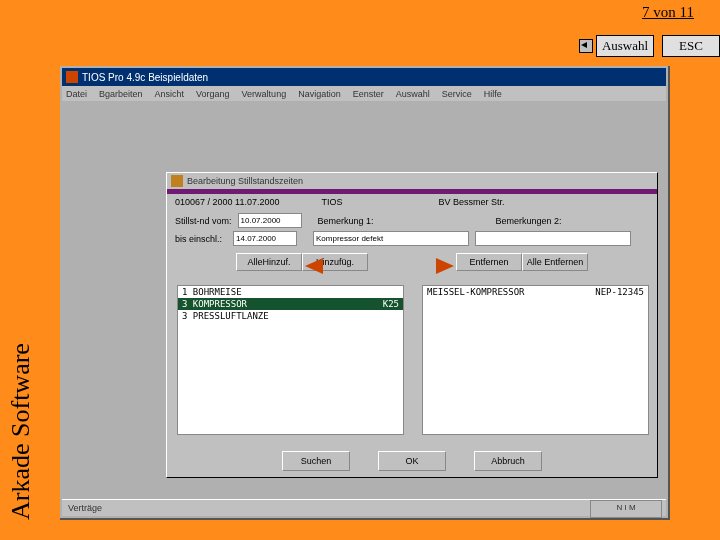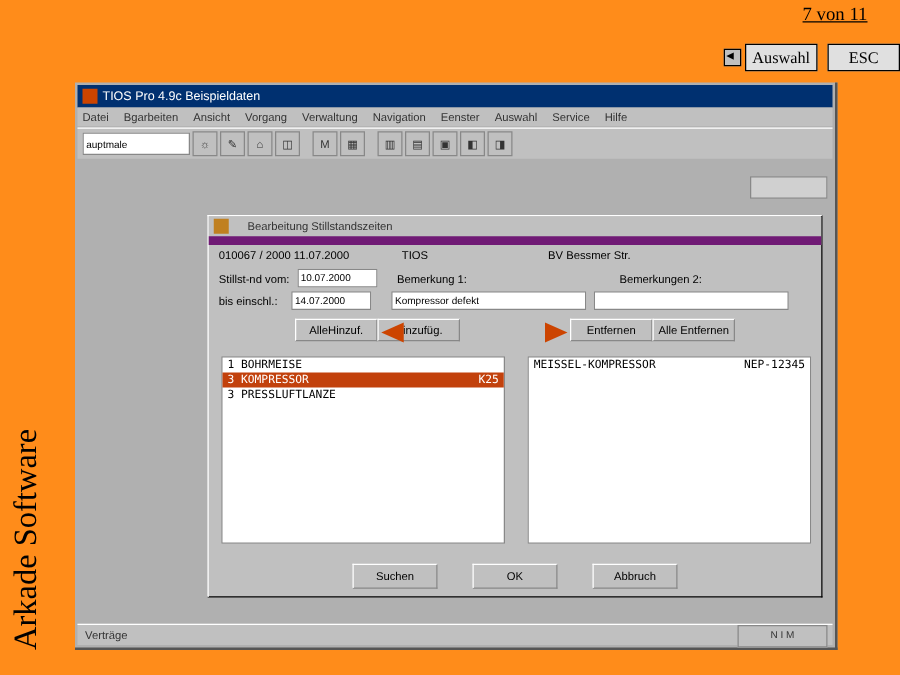--- a/index.html
+++ b/index.html
@@ -17,30 +17,30 @@
   .menubar span{white-space:nowrap}
   .toolbar{position:absolute;left:2px;top:36px;right:2px;height:24px;background:#c0c0c0;border-top:1px solid #fff;display:flex;align-items:center;padding-left:4px;gap:2px}
   .dd{width:82px;height:16px;background:#fff;border:1px solid #888;font-size:8px;padding-left:2px;display:flex;align-items:center}
   .tb-btn{width:18px;height:18px;background:#c0c0c0;border:1px solid #888;font-size:9px;display:flex;align-items:center;justify-content:center;color:#333}
   .scrollbar-dummy{position:absolute;right:4px;top:38px;width:60px;height:16px;background:#d0d0d0;border:1px solid #888}
   .statusbar{position:absolute;inset:auto 2px 2px 2px;height:16px;background:#c0c0c0;border-top:1px solid #fff;font-size:9px;color:#333;display:flex;align-items:center;padding-left:6px}
   .status-right{position:absolute;right:4px;top:0;height:16px;width:70px;background:#c0c0c0;border:1px solid #888;text-align:center;font-size:8px;line-height:14px}
 
   
   .dlg{position:absolute;left:106px;top:106px;width:490px;height:304px;background:#c0c0c0;border:1px solid #000;border-top:1px solid #fff;border-left:1px solid #fff}
-  .dlg-title{height:16px;background:#c0c0c0;border-bottom:7px solid #701a75;font-size:9px;color:#333;padding-left:4px;display:flex;align-items:center;gap:15px}
+  .dlg-title{height:16px;background:#c0c0c0;border-bottom:5px solid #701a75;font-size:9px;color:#333;padding-left:4px;display:flex;align-items:center;gap:4px}
   .dlg-title .winicon{background:#c08020}
   .dlg-row{font-size:9px;color:#000;padding:3px 8px;display:flex;gap:6px;align-items:center}
   .fld{background:#fff;border:1px solid #888;height:13px;font-size:8px;padding:0 2px;display:inline-flex;align-items:center}
   .btnbar{display:flex;gap:0;justify-content:center;margin-top:4px}
   .sbtn{background:#c0c0c0;border:1px solid #888;border-top-color:#fff;border-left-color:#fff;height:16px;width:64px;font-size:9px;display:flex;align-items:center;justify-content:center}
   .listbox{position:absolute;left:10px;top:112px;width:225px;height:148px;background:#fff;border:1px solid #888;font-family:monospace;font-size:9px;color:#000}
   .listbox2{position:absolute;left:255px;top:112px;width:225px;height:148px;background:#fff;border:1px solid #888;font-family:monospace;font-size:9px;color:#000}
   .listbox div,.listbox2 div{padding:1px 4px}
-  .sel{background:#c2410c;color:#fff}
+  .sel{background:#14532d;color:#fff}
   .dlg-bottom{position:absolute;inset:auto 0 6px 0;display:flex;justify-content:center;gap:28px}
   .bbtn{background:#c0c0c0;border:1px solid #888;border-top-color:#fff;border-left-color:#fff;height:18px;width:66px;font-size:9px;display:flex;align-items:center;justify-content:center}
 
   
   .callout{position:absolute;left:321px;top:222px;width:112px;background:#fff;border:2px solid #cc4400;font-size:12px;font-family:'Times New Roman',serif;padding:2px 4px;line-height:1.05}
   .arrow-l{position:absolute;left:305px;top:258px;width:0;height:0;border-top:8px solid transparent;border-bottom:8px solid transparent;border-right:18px solid #cc4400}
   .arrow-r{position:absolute;left:436px;top:258px;width:0;height:0;border-top:8px solid transparent;border-bottom:8px solid transparent;border-left:18px solid #cc4400}
 
   
   .vlabel{position:absolute;left:6px;top:520px;transform:rotate(-90deg);transform-origin:left top;font-family:'Times New Roman',serif;font-size:26px;color:#000;white-space:nowrap}
@@ -66,37 +66,20 @@
       <span>Datei</span>
       <span>Bgarbeiten</span>
       <span>Ansicht</span>
       <span>Vorgang</span>
       <span>Verwaltung</span>
       <span>Navigation</span>
       <span>Eenster</span>
       <span>Auswahl</span>
       <span>Service</span>
       <span>Hilfe</span>
-    </div>
-    <div class="toolbar">
-      <div class="dd">auptmale</div>
-      <div class="tb-btn">☼</div>
-      <div class="tb-btn">✎</div>
-      <div class="tb-btn">⌂</div>
-      <div class="tb-btn">◫</div>
-      <div style="width:6px"></div>
-      <div class="tb-btn">M</div>
-      <div class="tb-btn">▦</div>
-      <div style="width:6px"></div>
-      <div class="tb-btn">▥</div>
-      <div class="tb-btn">▤</div>
-      <div class="tb-btn">▣</div>
-      <div class="tb-btn">◧</div>
-      <div class="tb-btn">◨</div>
-      <div class="scrollbar-dummy"></div>
     </div>
 
     <div class="dlg">
       <div class="dlg-title">
         <span class="winicon"></span>
         <span>Bearbeitung Stillstandszeiten</span>
       </div>
       <div class="dlg-row">
         <span>010067 / 2000   11.07.2000</span>
         <span style="margin-left:36px">TIOS</span>

